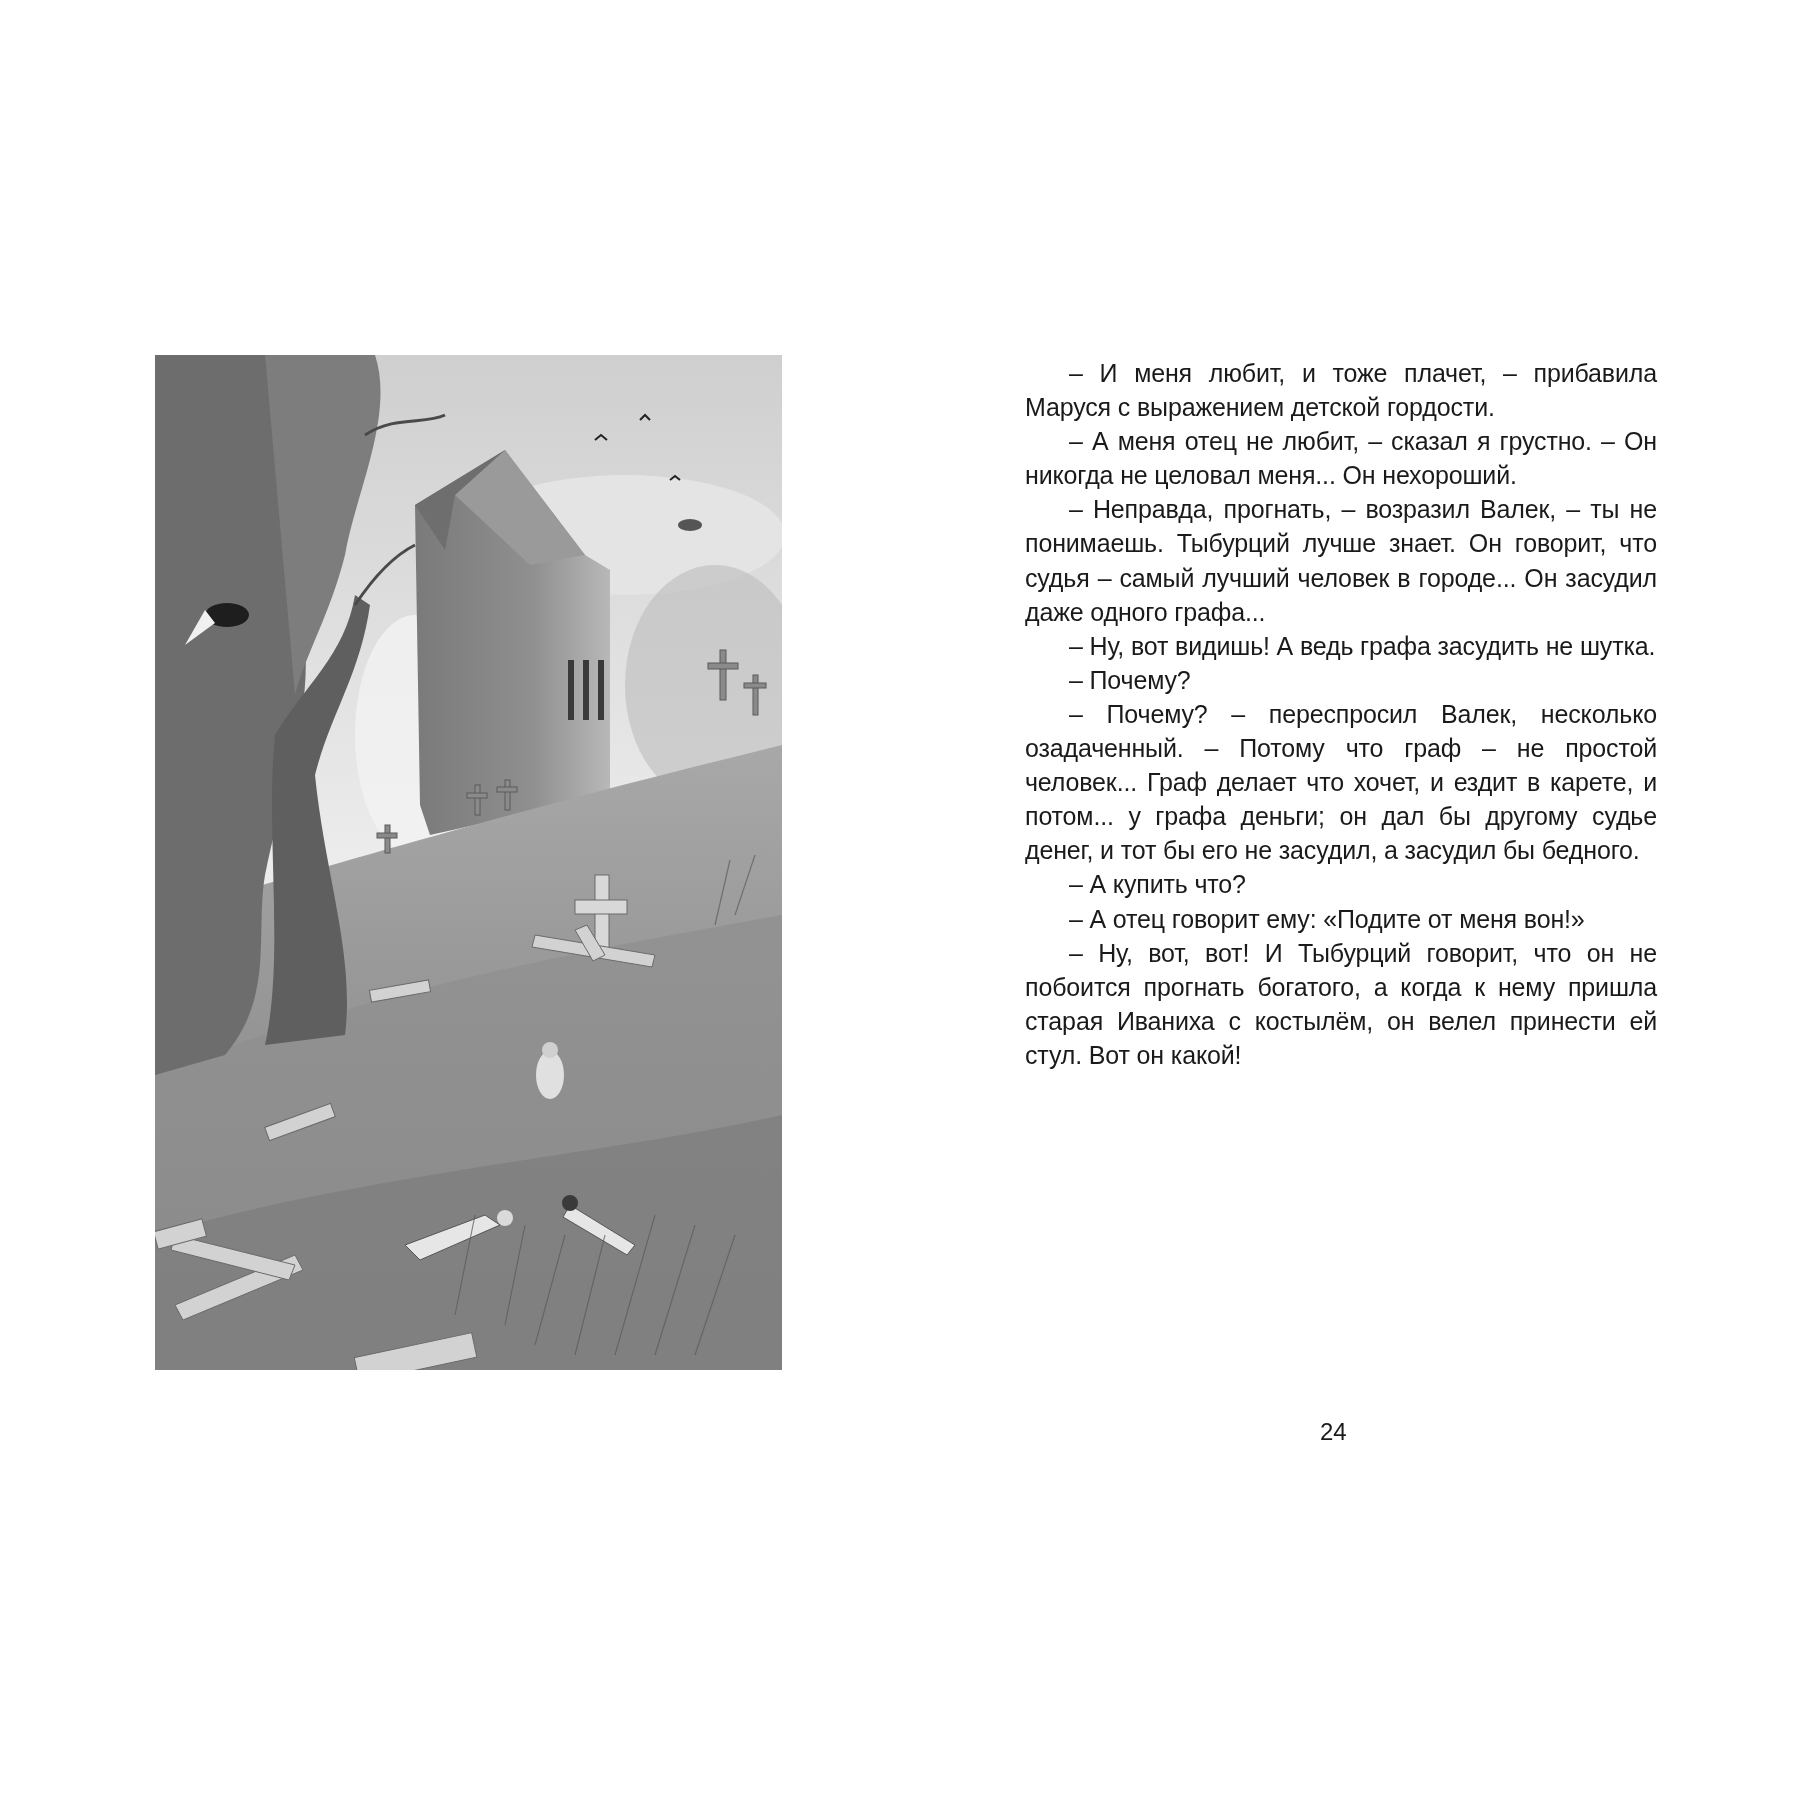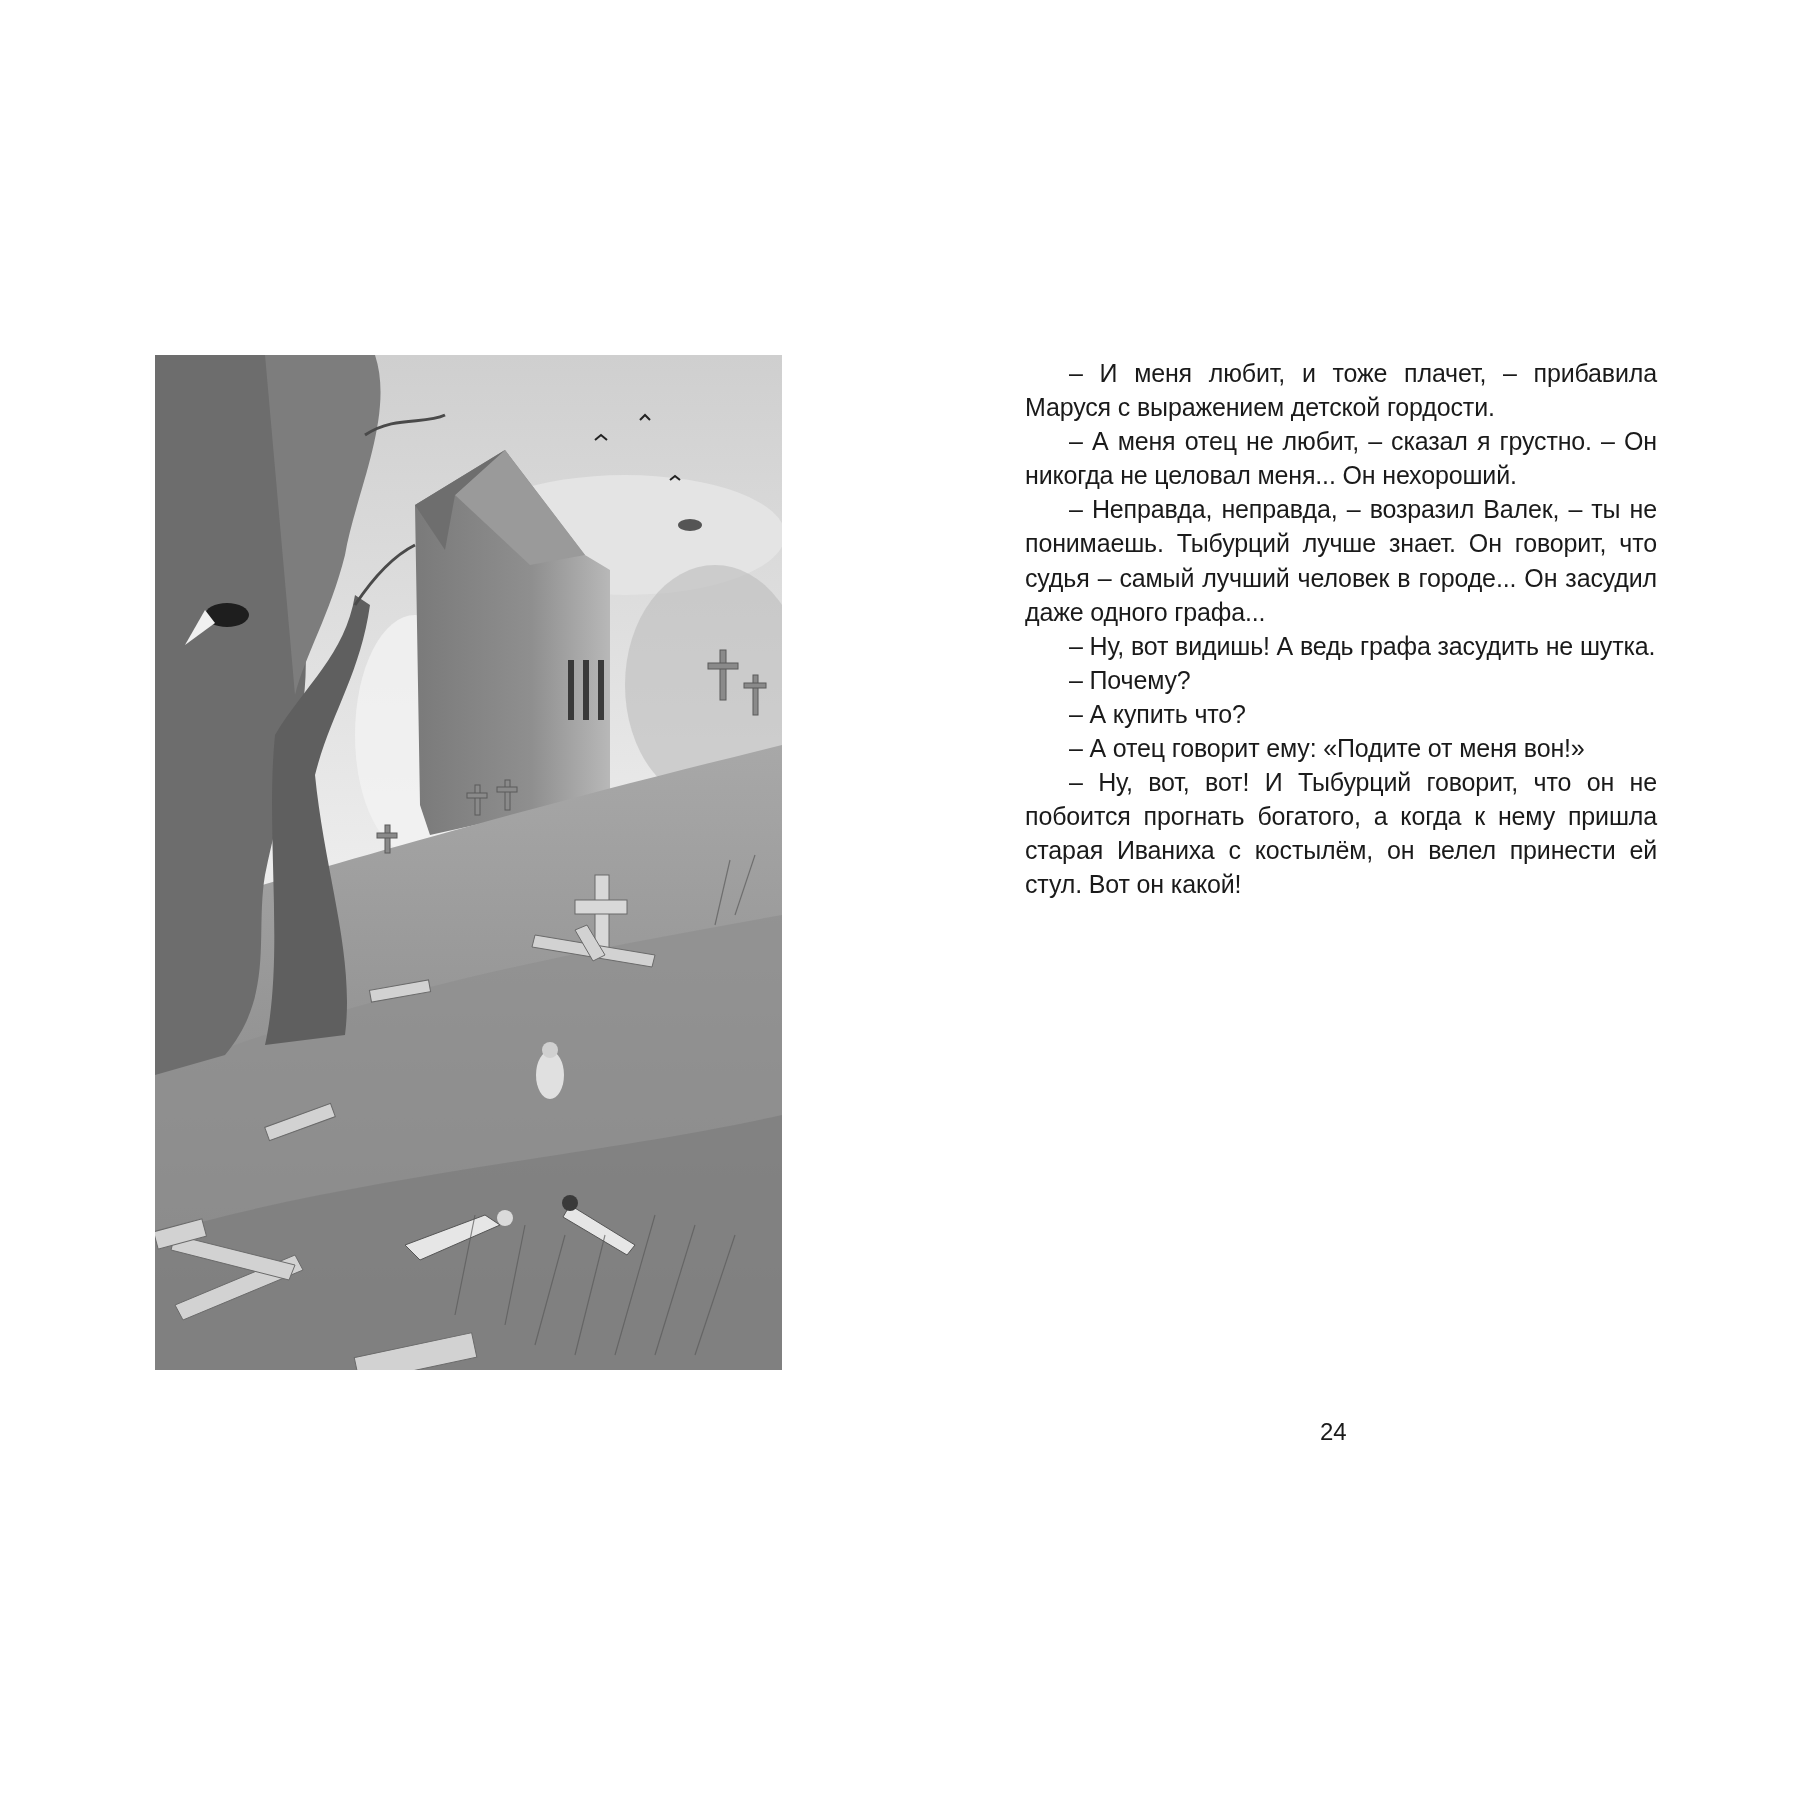--- a/index.html
+++ b/index.html
@@ -158,23 +158,24 @@
         <line x1="380" y1="990" x2="410" y2="880"></line>
         <line x1="580" y1="560" x2="600" y2="500"></line>
         <line x1="560" y1="570" x2="575" y2="505"></line>
       </g>
     </svg>
   </div>
 
   <div class="text-column">
     <p class="para">– И меня любит, и тоже плачет, – прибавила Маруся с выражением детской гордости.</p>
     <p class="para">– А меня отец не любит, – сказал я груст­но. – Он никогда не целовал меня... Он нехоро­ший.</p>
-    <p class="para">– Неправда, неправда, – возразил Валек, – ты не понимаешь. Тыбурций лучше знает. Он гово­рит, что судья – самый лучший человек в горо­де... Он засудил даже одного графа...</p>
+    <p class="para">– Неправда, прогнать, – возразил Валек, – ты не понимаешь. Тыбурций лучше знает. Он гово­рит, что судья – самый лучший человек в горо­де... Он засудил даже одного графа...</p>
     <p class="para">– Ну, вот видишь! А ведь графа засудить не шутка.</p>
     <p class="para">– Почему?</p>
+    <p class="para">– Почему? – переспросил Валек, несколь­ко озадаченный. – Потому что граф – не про­стой человек... Граф делает что хочет, и ездит в карете, и потом... у графа деньги; он дал бы другому судье денег, и тот бы его не засудил, а засудил бы бедного.</p>
     <p class="para">– А купить что?</p>
     <p class="para">– А отец говорит ему: «Подите от меня вон!»</p>
     <p class="para">– Ну, вот, вот! И Тыбурций говорит, что он не побоится прогнать богатого, а когда к нему пришла старая Иваниха с костылём, он велел принести ей стул. Вот он какой!</p>
   </div>
 
   <div class="page-number">24</div>
 
 </div>
 
 </body></html>

